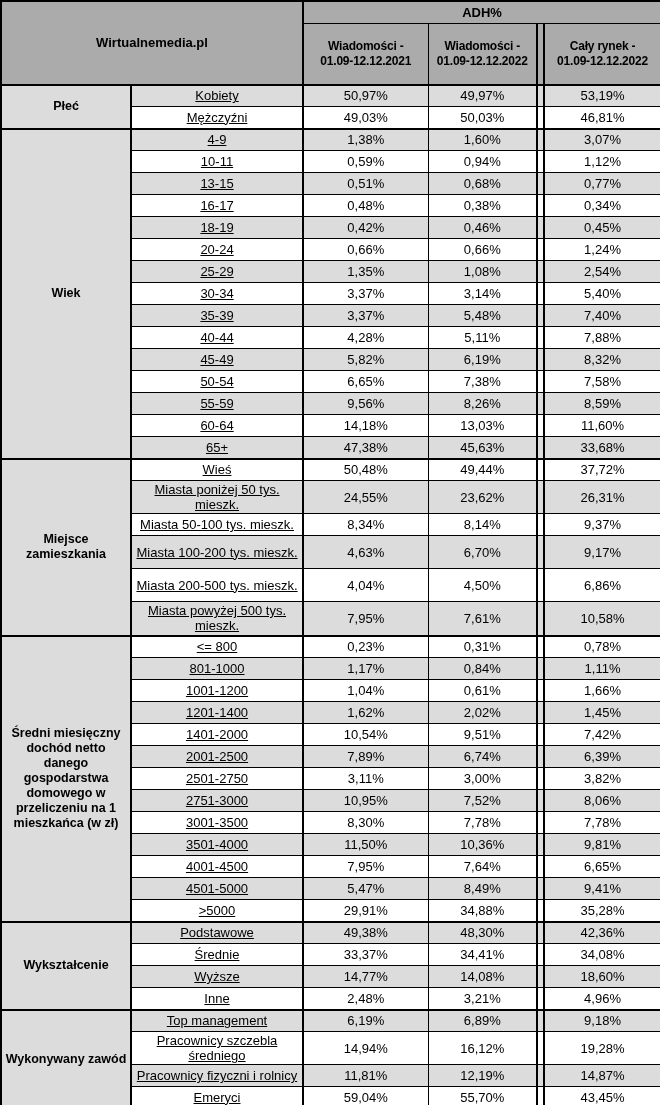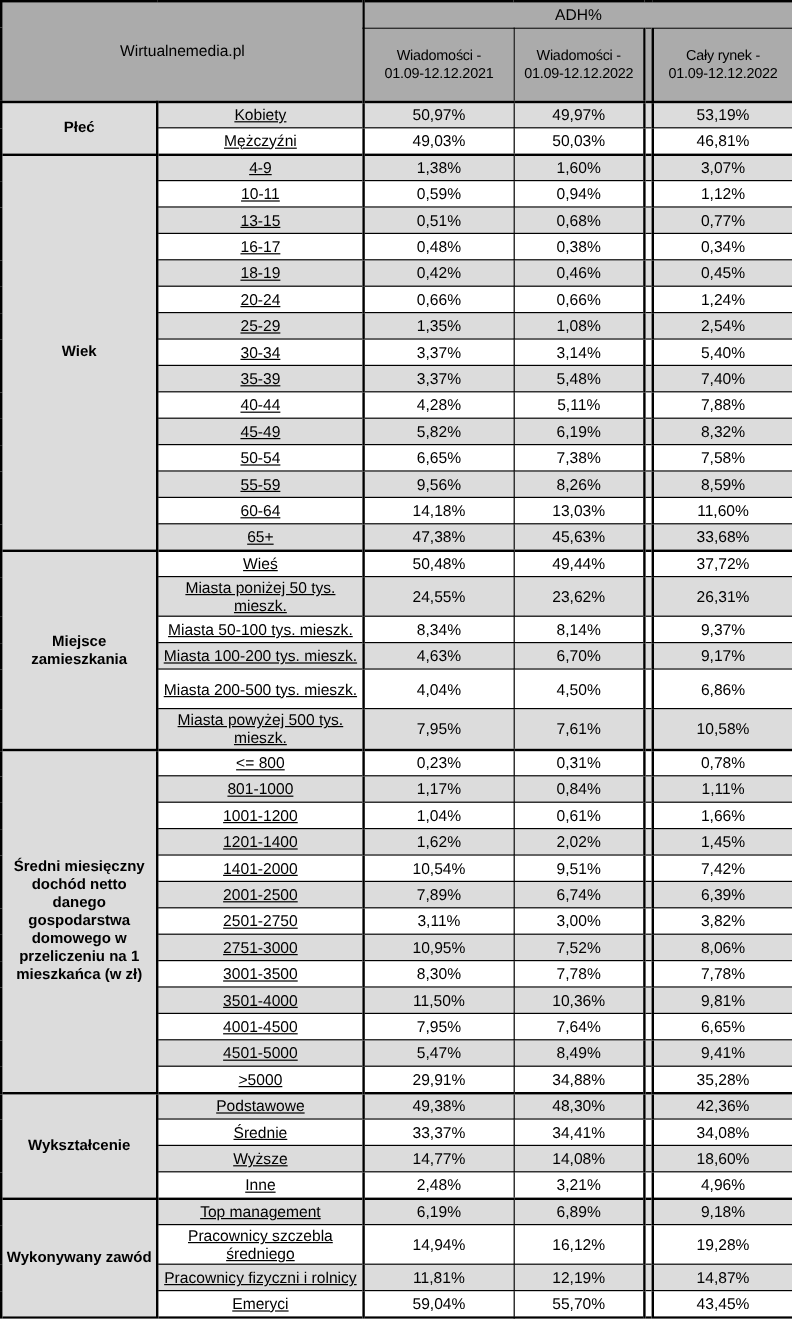--- a/index.html
+++ b/index.html
@@ -18,21 +18,21 @@
   }
   th,td{
     border:1px solid var(--border);
     text-align:center;
     vertical-align:middle;
     padding:1px 3px;
     overflow:hidden;
   }
   thead th{
     background:var(--header-bg);
-    font-weight:normal;
+    font-weight:bold;
     text-align:center;
   }
   tr{height:22px;}
   tr.hrow1{height:22px;}
   tr.hrow2{height:33px;}
   .brand{font-size:13px;border-right-width:2px;}
   .adh{font-size:13px;}
   .colh{
     font-size:12px;
     letter-spacing:-0.2px;
@@ -223,21 +223,21 @@
         <td class="gap"></td>
         <td class="val">26,31%</td>
       </tr>
       <tr class="w">
         <td class="sub">Miasta 50-100 tys. mieszk.</td>
         <td class="val">8,34%</td>
         <td class="val">8,14%</td>
         <td class="gap"></td>
         <td class="val">9,37%</td>
       </tr>
-      <tr class="g" style="height: 22px;">
+      <tr class="g" style="height: 33px;">
         <td class="sub">Miasta 100-200 tys. mieszk.</td>
         <td class="val">4,63%</td>
         <td class="val">6,70%</td>
         <td class="gap"></td>
         <td class="val">9,17%</td>
       </tr>
       <tr class="w" style="height: 33px;">
         <td class="sub">Miasta 200-500 tys. mieszk.</td>
         <td class="val">4,04%</td>
         <td class="val">4,50%</td>

